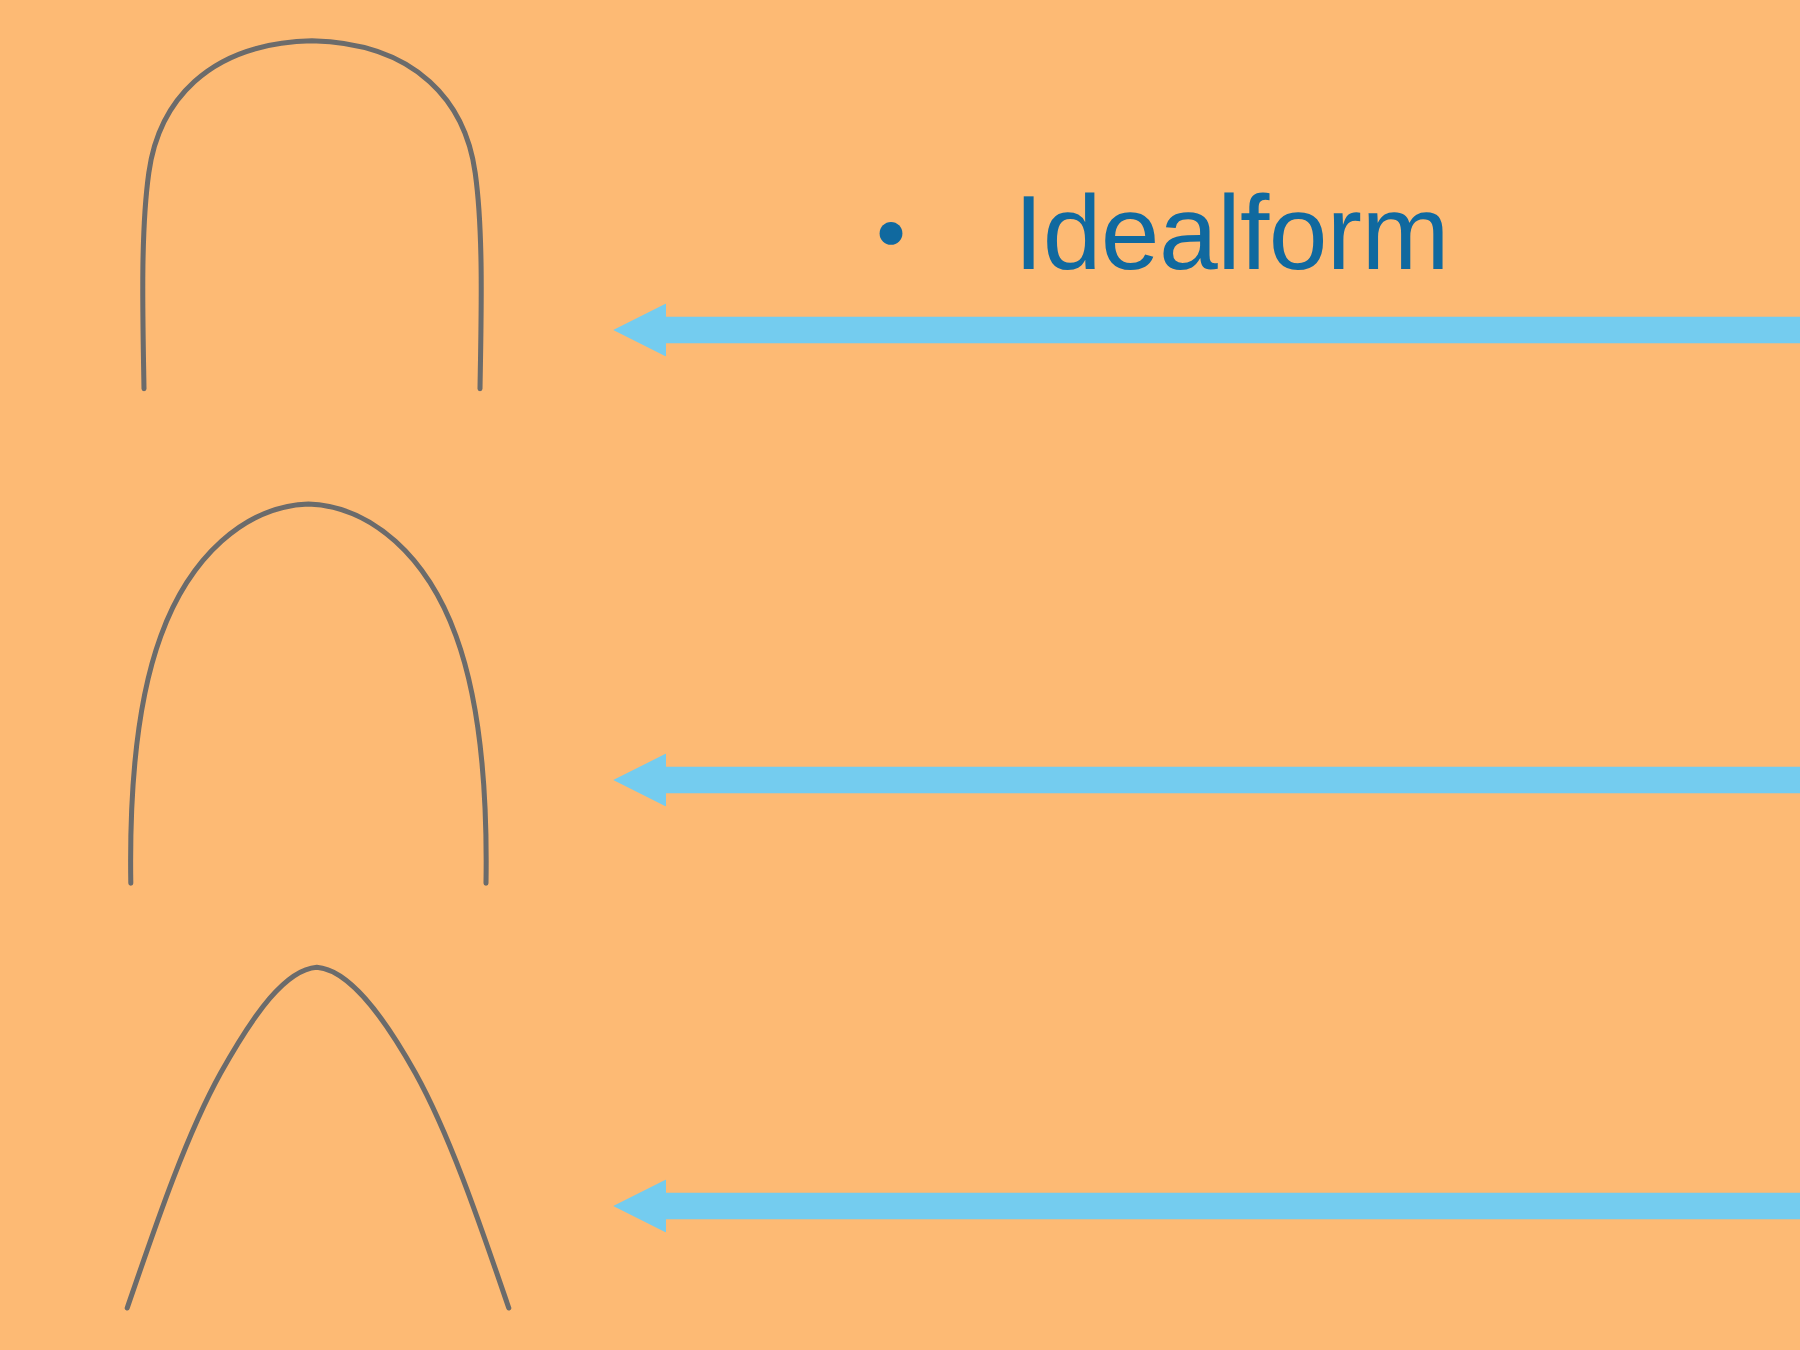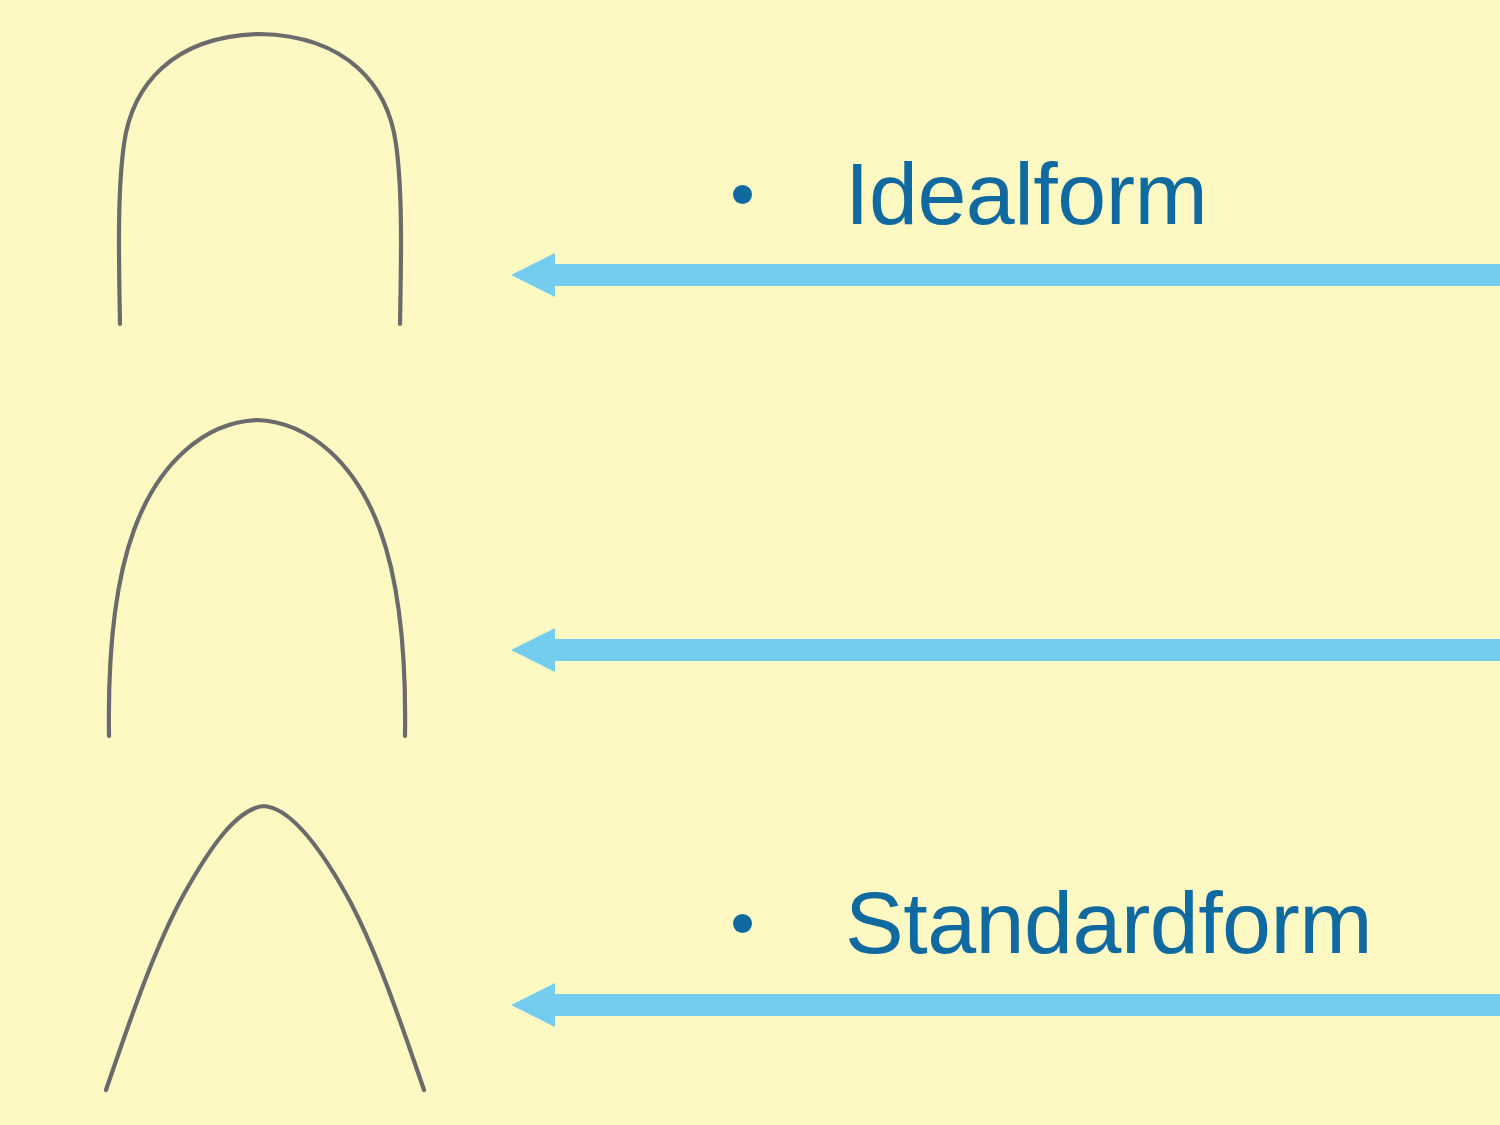--- a/index.html
+++ b/index.html
@@ -4,21 +4,21 @@
 <style>
   html, body {
     margin: 0;
     padding: 0;
     background: #ffffff;
   }
   #slide {
     position: relative;
     width: 1500px;
     height: 1125px;
-    background: #fef9c3;
+    background: #fdba74;
     overflow: hidden;
     font-family: "Liberation Sans", sans-serif;
   }
 
   
   .archwire {
     position: absolute;
     display: block;
   }
   .wire-path {
@@ -101,23 +101,18 @@
   </svg>
 
   <svg class="archwire" style="left:92px; top:790px; width:345px; height:305px;" viewBox="0 0 345 305" xmlns="http://www.w3.org/2000/svg">
     <path class="wire-path" d="M 14 300
              C 36 236, 62 158, 92 104
              C 120 54, 146 18, 172 16
              C 198 18, 226 54, 254 104
              C 284 158, 310 236, 332 300"></path>
   </svg>
 
-  <div class="bullet-row" style="left:733px; top:879px;">
-    <span class="bullet-dot"></span>
-    <span class="bullet-gap"></span>
-    <span class="bullet-label">Standardform</span>
-  </div>
 
   <svg class="arrow" style="left:511px; top:983px; width:989px; height:44px;" viewBox="0 0 989 44" preserveAspectRatio="none" xmlns="http://www.w3.org/2000/svg">
     <path class="arrow-shape" d="M 0 22 L 44 0 L 44 11 L 989 11 L 989 33 L 44 33 L 44 44 Z"></path>
   </svg>
 
 </div>
 
 </body></html>

